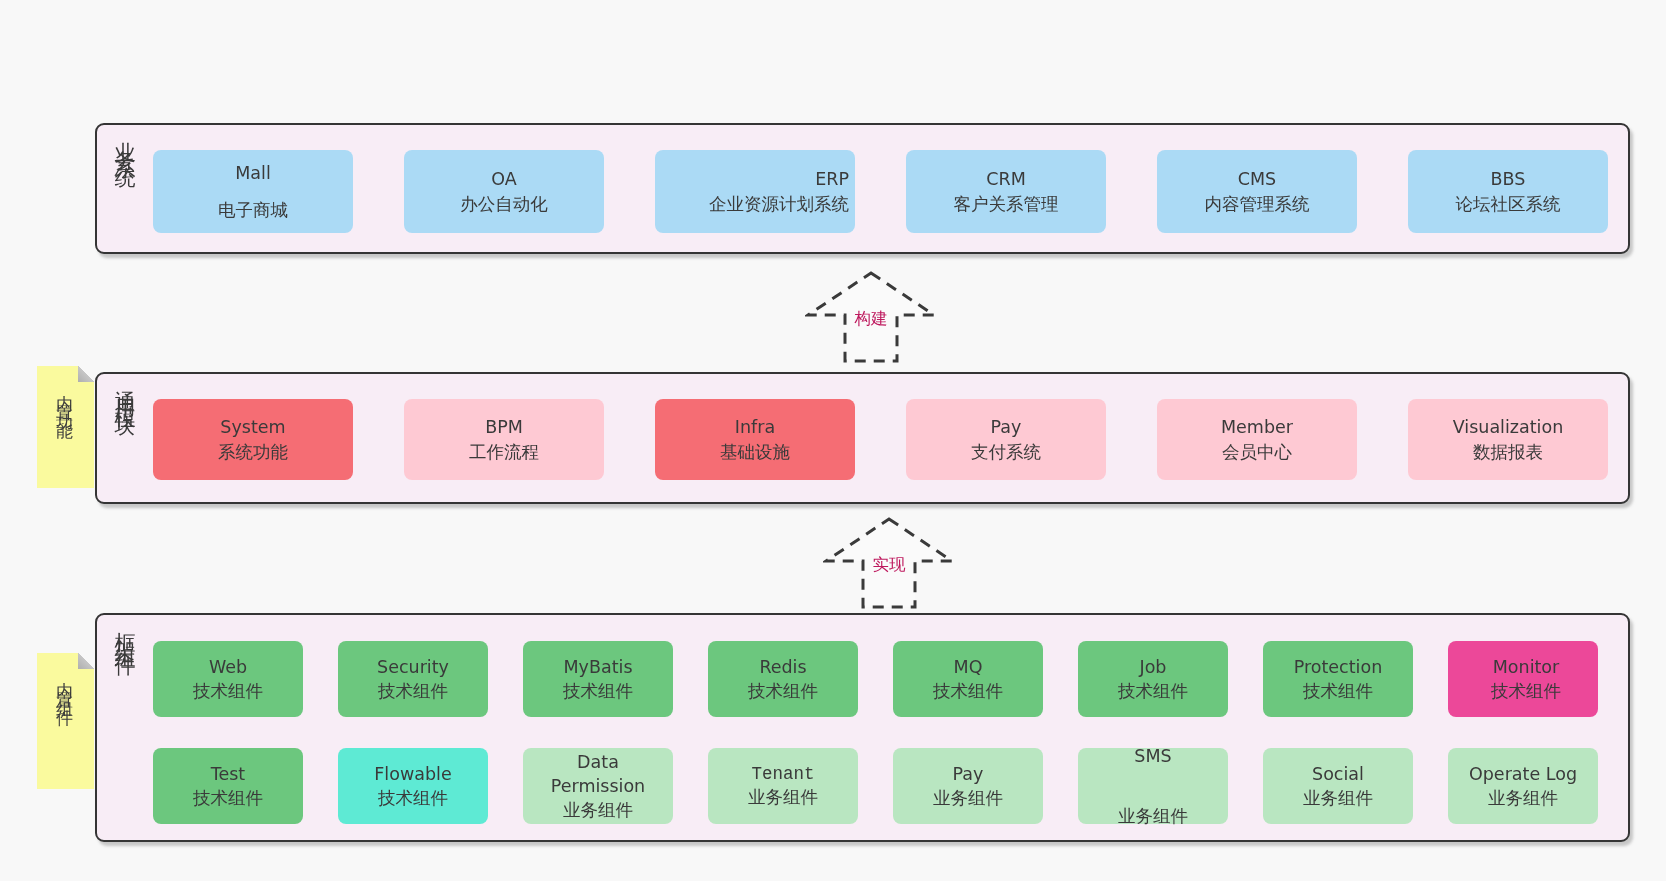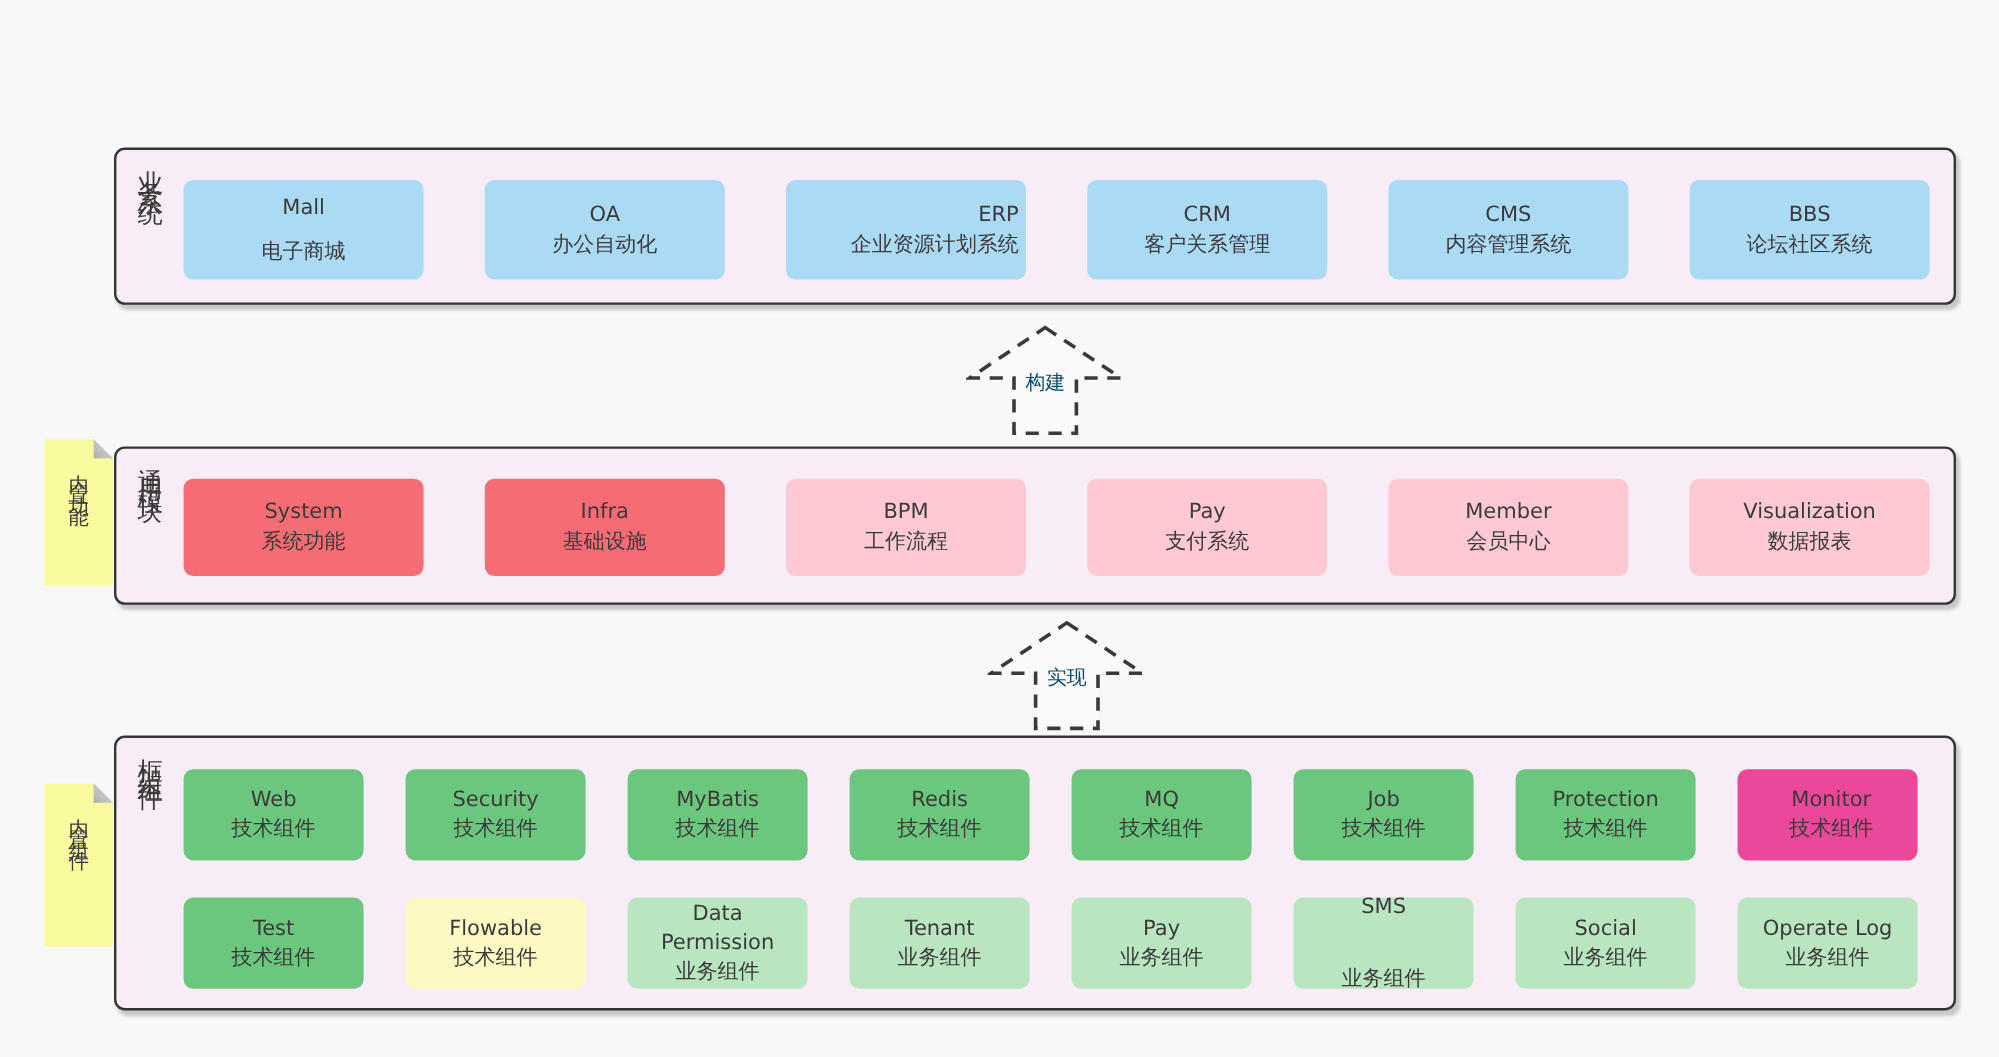--- a/index.html
+++ b/index.html
@@ -45,21 +45,21 @@
   }
   .row6 .box{width:200px;}
   .row8 .box{width:150px;}
 
   .arrow{position:absolute;width:132px;height:94px;}
   #arrow-build{left:805px;top:270px;}
   #arrow-implement{left:823px;top:516px;}
   .arrow svg{display:block;}
   .arrow-label{
     position:absolute;left:50%;top:38px;transform:translateX(-50%);
-    background:#fafafa;padding:0 3px;font-size:16.5px;color:#0c4a6e;white-space:nowrap;
+    background:#fafafa;padding:0 3px;font-size:16.5px;color:#be185d;white-space:nowrap;
   }
 
   .sticky{
     position:absolute;width:57px;
     background:linear-gradient(225deg,transparent 11px,var(--sticky,#fafa9e) 0);
     display:flex;justify-content:center;padding-top:16px;box-sizing:border-box;
   }
   #sticky-features{left:37px;top:366px;height:122px;}
   #sticky-components{left:37px;top:653px;height:136px;}
   .fold{
@@ -118,27 +118,27 @@
     <span class="sticky-text">内置功能</span>
   </div>
 
   <section class="panel" id="panel-modules">
     <div class="side-label">通用模块</div>
     <div class="row row6">
         <div class="box" style="background: rgb(245, 109, 116); text-align: right;">
           <div>System</div>
           <div>系统功能</div>
         </div>
+        <div class="box" style="background: rgb(254, 201, 211);">
+          <div>BPM</div>
+          <div>工作流程</div>
+        </div>
         <div class="box" style="background: rgb(245, 109, 116);">
           <div>Infra</div>
           <div>基础设施</div>
-        </div>
-        <div class="box" style="background: rgb(254, 201, 211);">
-          <div>BPM</div>
-          <div>工作流程</div>
         </div>
         <div class="box" style="background: rgb(254, 201, 211);">
           <div>Pay</div>
           <div>支付系统</div>
         </div>
         <div class="box" style="background: rgb(254, 201, 211);">
           <div>Member</div>
           <div>会员中心</div>
         </div>
         <div class="box" style="background: rgb(254, 201, 211);">
@@ -194,29 +194,29 @@
         <div class="box" style="background: #ec4899; padding-left: 12px;">
           <div>Monitor</div>
           <div>技术组件</div>
         </div>
       </div>
     <div class="row row8 row-2">
         <div class="box" style="background: rgb(108, 199, 126);">
           <div>Test</div>
           <div>技术组件</div>
         </div>
-        <div class="box" style="background: #fef9c3;">
+        <div class="box" style="background: #5eead4;">
           <div>Flowable</div>
           <div>技术组件</div>
         </div>
         <div class="box" style="background: rgb(185, 230, 193);">
           <div>Data Permission</div>
           <div>业务组件</div>
         </div>
-        <div class="box" style="background: rgb(185, 230, 193);">
+        <div class="box" style="background: rgb(185, 230, 193); font-family: Liberation Mono, monospace;">
           <div>Tenant</div>
           <div>业务组件</div>
         </div>
         <div class="box" style="background: rgb(185, 230, 193);">
           <div>Pay</div>
           <div>业务组件</div>
         </div>
         <div class="box" style="background: rgb(185, 230, 193); gap: 36px;">
           <div>SMS</div>
           <div>业务组件</div>

